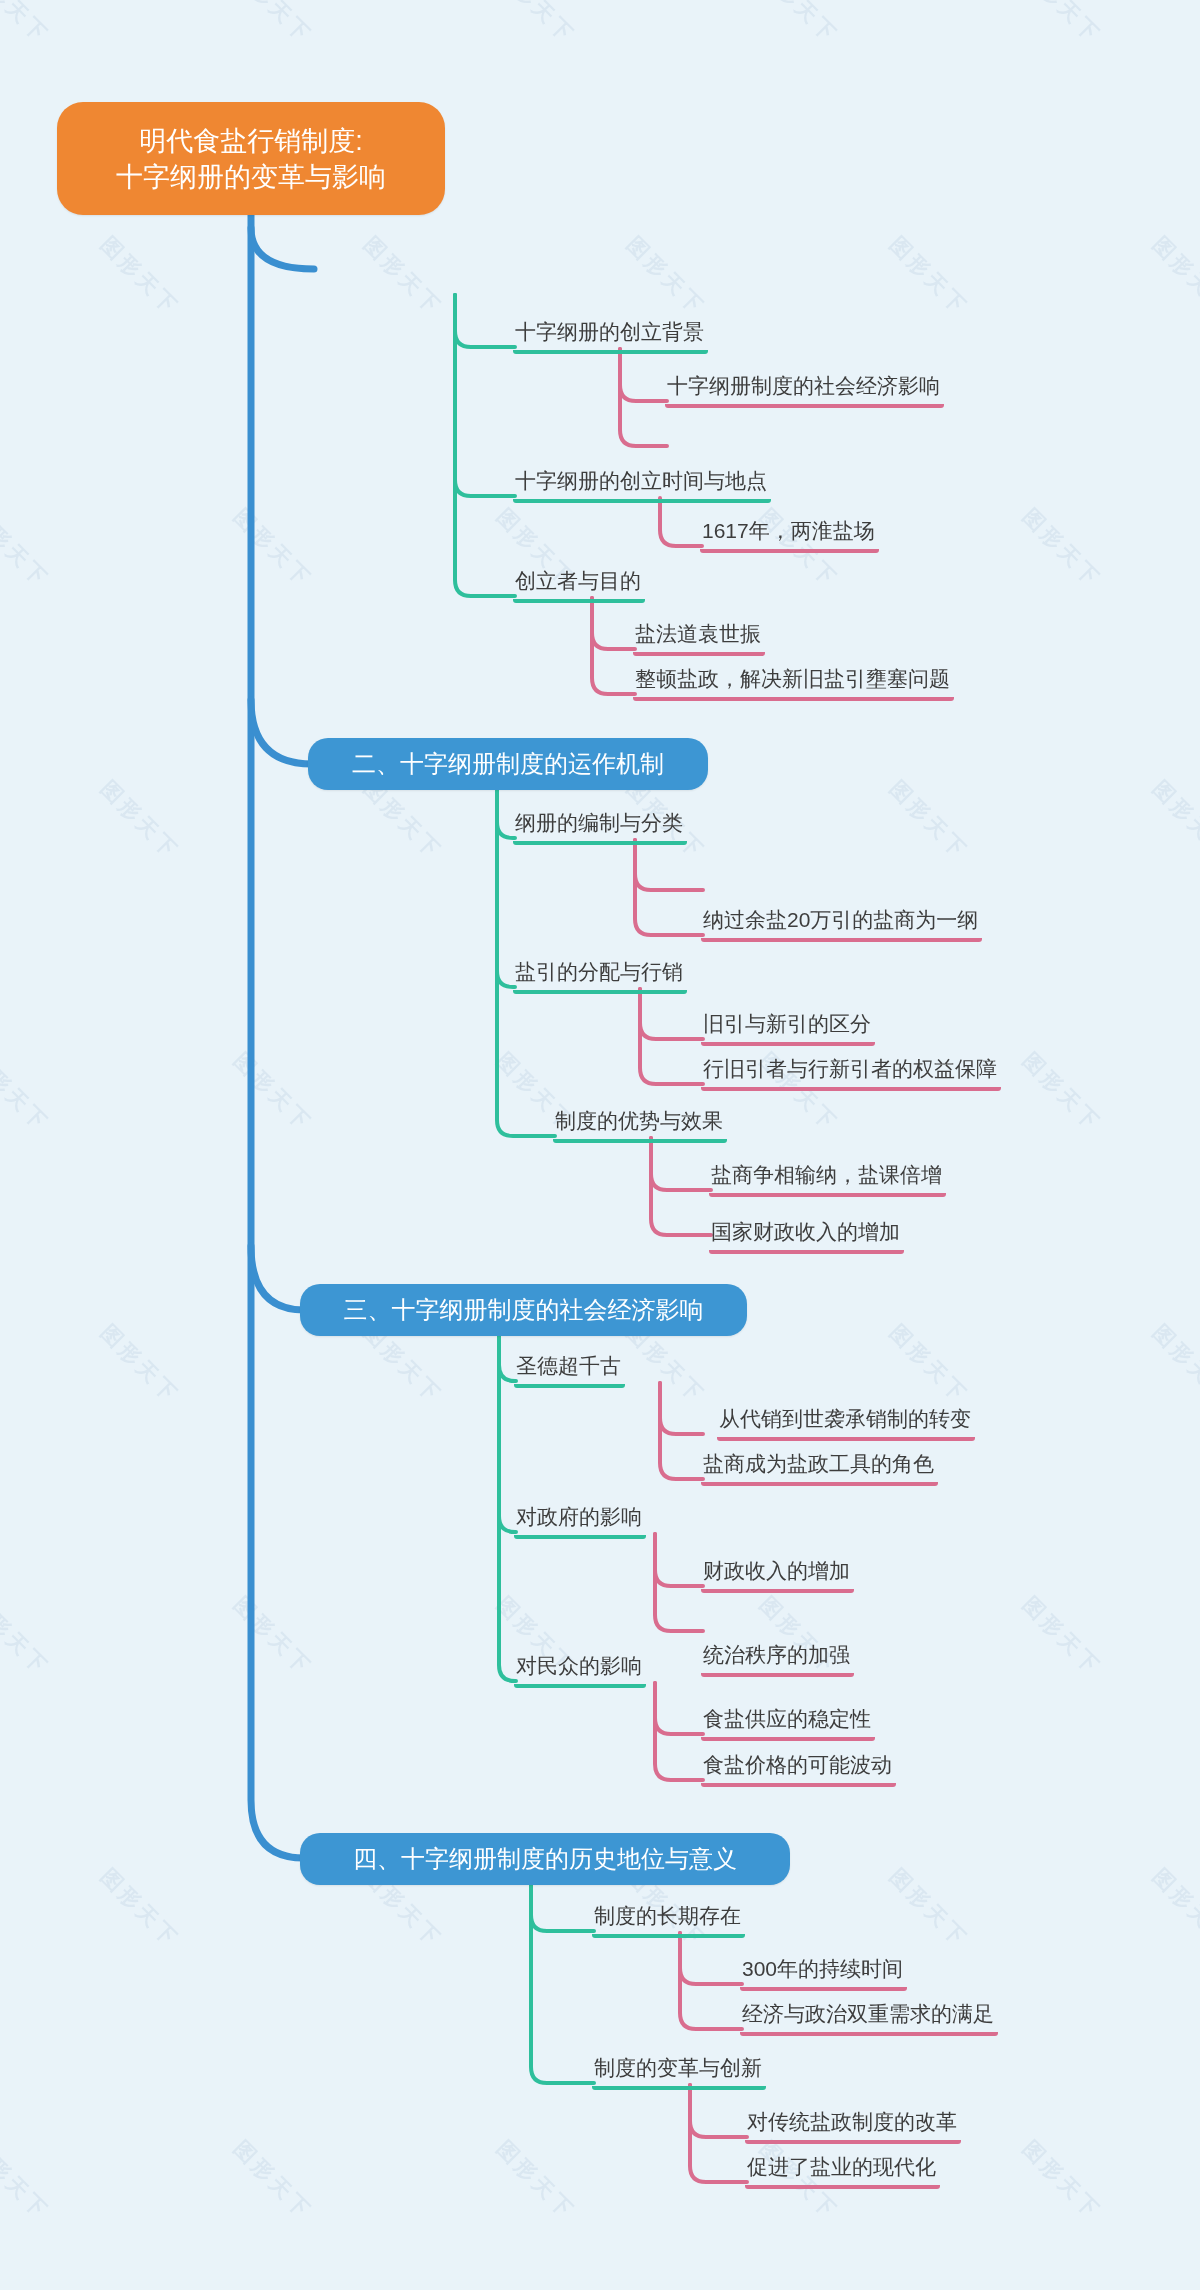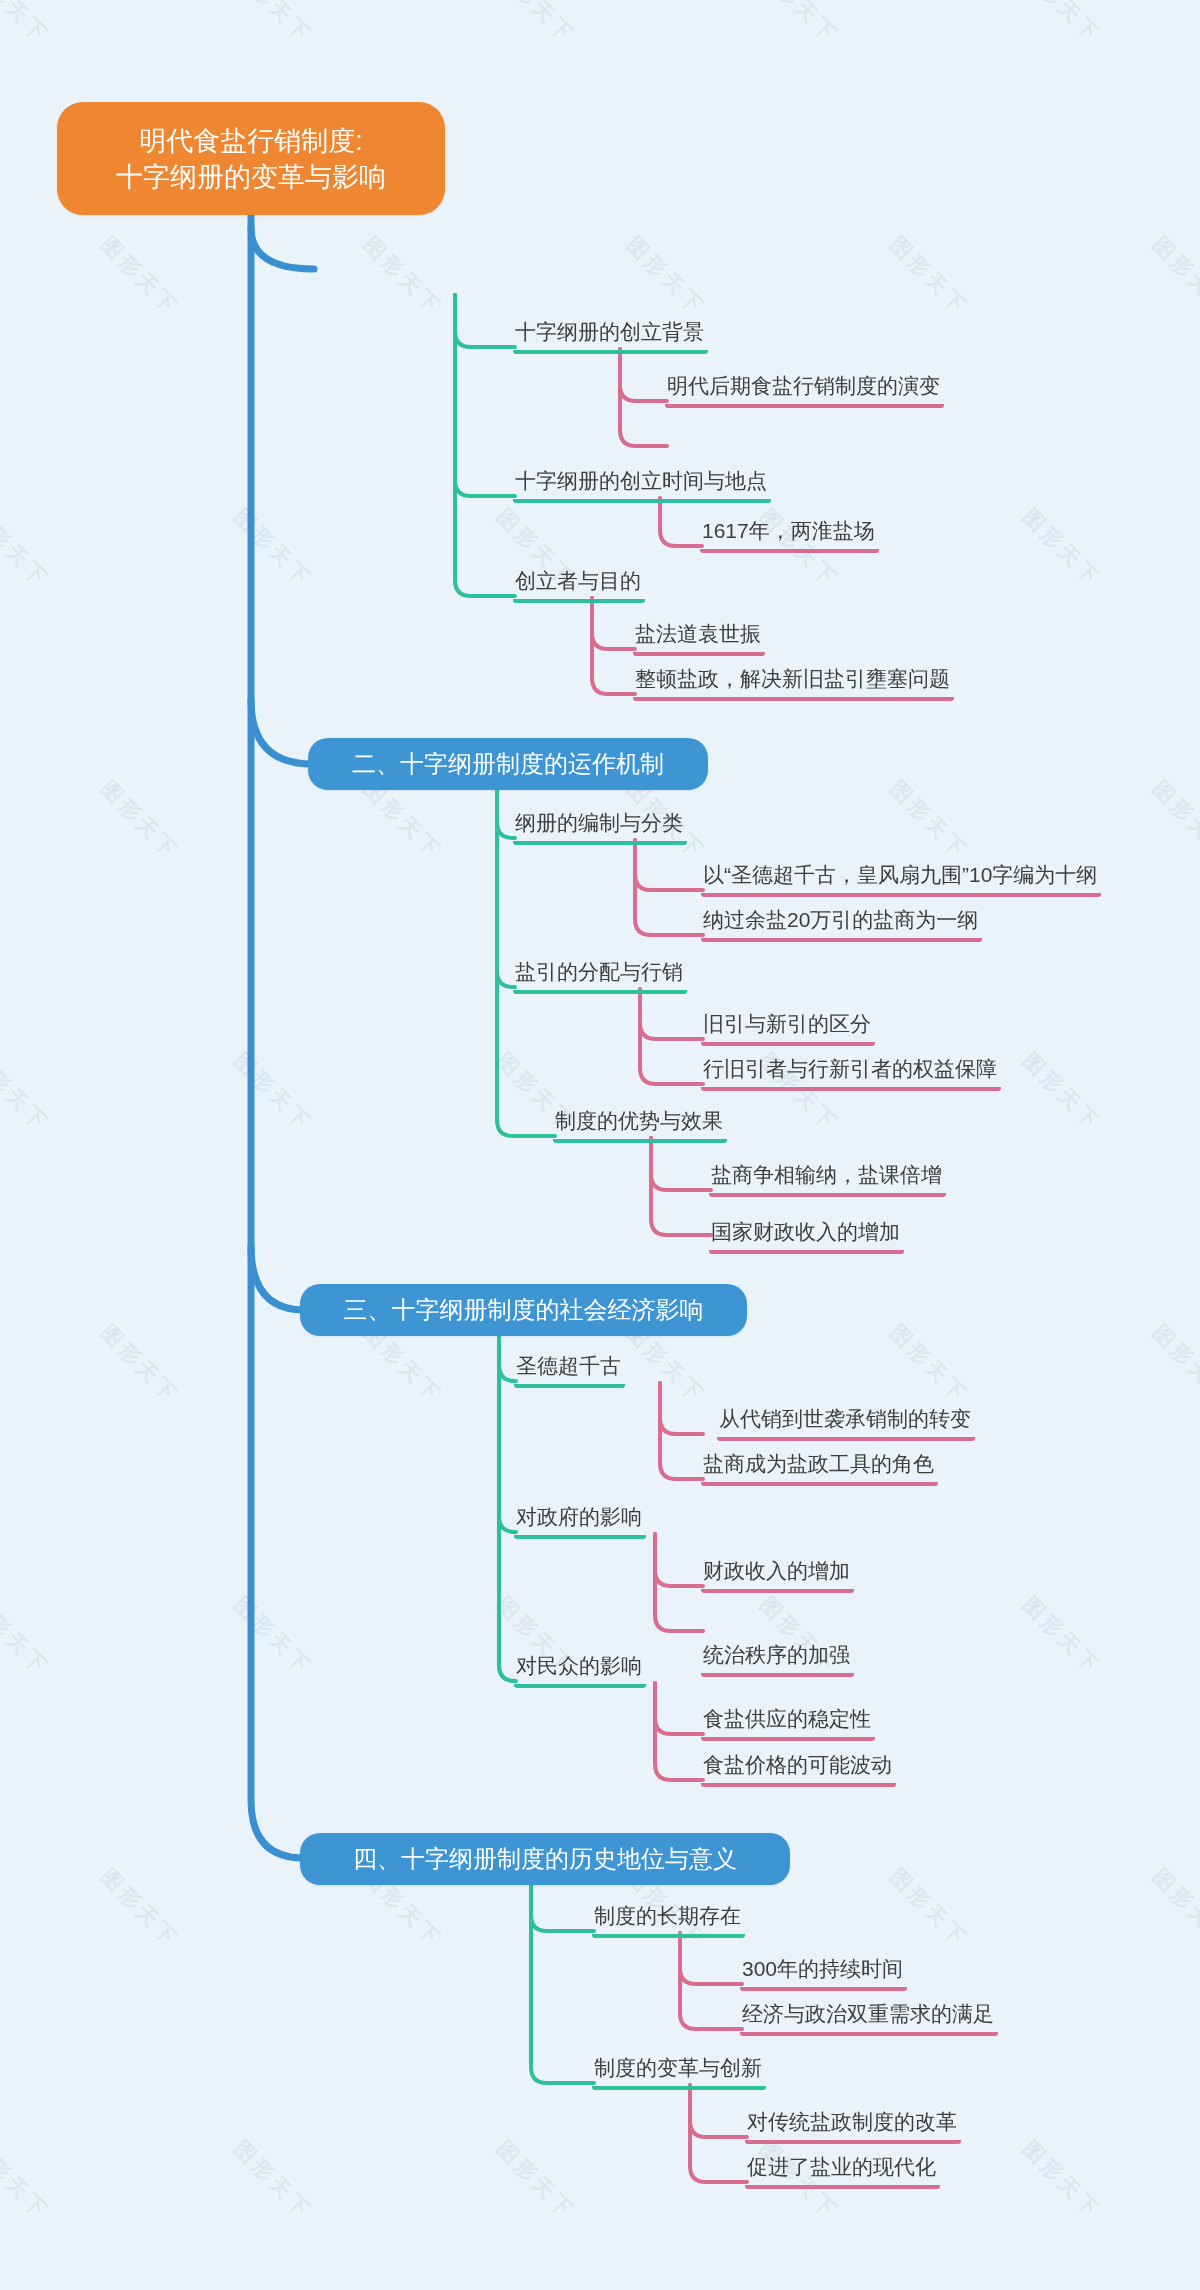--- a/index.html
+++ b/index.html
@@ -140,29 +140,28 @@
   <div class="root-box">
     <div>明代食盐行销制度:</div>
     <div>十字纲册的变革与影响</div>
   </div>
 
   <div class="branch-box" style="left:308px;top:738px;width:400px;">二、十字纲册制度的运作机制</div>
   <div class="branch-box" style="left:300px;top:1284px;width:447px;">三、十字纲册制度的社会经济影响</div>
   <div class="branch-box" style="left:300px;top:1833px;width:490px;">四、十字纲册制度的历史地位与意义</div>
 
   <div class="topic" style="left:513px;top:318px;">十字纲册的创立背景</div>
-  <div class="leaf" style="left:665px;top:372px;">明代后期食盐行销制度的演变</div>
+  <div class="leaf" style="left:665px;top:372px;">十字纲册制度的社会经济影响</div>
   <div class="topic" style="left:513px;top:467px;">十字纲册的创立时间与地点</div>
   <div class="leaf" style="left:700px;top:517px;">1617年，两淮盐场</div>
   <div class="topic" style="left:513px;top:567px;">创立者与目的</div>
   <div class="leaf" style="left:633px;top:620px;">盐法道袁世振</div>
   <div class="leaf" style="left:633px;top:665px;">整顿盐政，解决新旧盐引壅塞问题</div>
 
   <div class="topic" style="left:513px;top:809px;">纲册的编制与分类</div>
-  <div class="leaf" style="left:701px;top:861px;">以“圣德超千古，皇风扇九围”10字编为十纲</div>
   <div class="leaf" style="left:701px;top:906px;">纳过余盐20万引的盐商为一纲</div>
   <div class="topic" style="left:513px;top:958px;">盐引的分配与行销</div>
   <div class="leaf" style="left:701px;top:1010px;">旧引与新引的区分</div>
   <div class="leaf" style="left:701px;top:1055px;">行旧引者与行新引者的权益保障</div>
   <div class="topic" style="left:553px;top:1107px;">制度的优势与效果</div>
   <div class="leaf" style="left:709px;top:1161px;">盐商争相输纳，盐课倍增</div>
   <div class="leaf" style="left:709px;top:1206px;margin-top:12px;">国家财政收入的增加</div>
 
   <div class="topic" style="left:514px;top:1352px;">圣德超千古</div>
   <div class="leaf" style="left:701px;top:1405px;margin-left:16px;">从代销到世袭承销制的转变</div>

